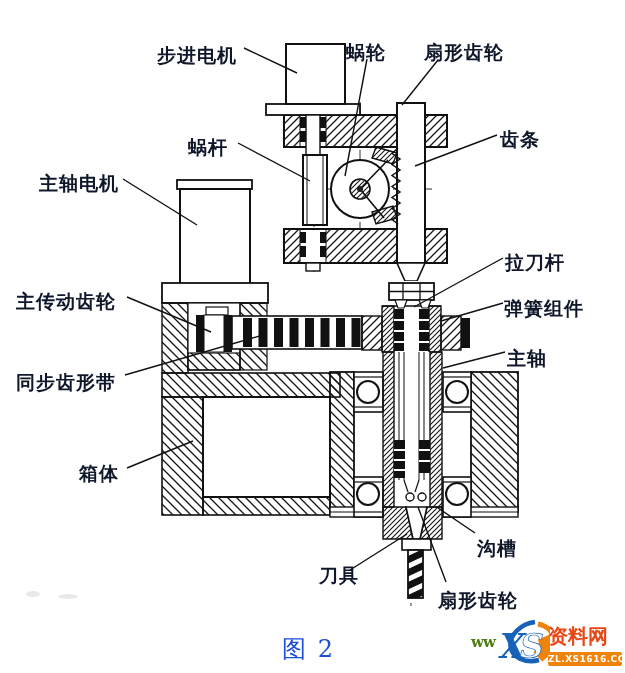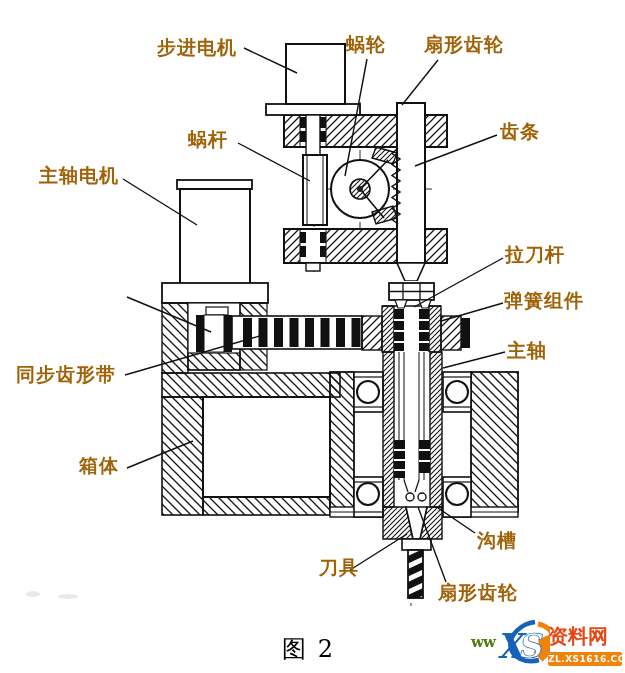--- a/index.html
+++ b/index.html
@@ -3,25 +3,25 @@
 <meta charset="utf-8">
 <style>
   html,body{margin:0;padding:0;background:#fff;}
   .stage{
     position:relative;width:625px;height:673px;background:#ffffff;
     font-family:"DejaVu Sans","Liberation Sans",sans-serif;overflow:hidden;
   }
   .stage svg.drawing{position:absolute;left:0;top:0;}
   .part-label{
     position:absolute;font-weight:bold;font-size:19px;line-height:20px;
-    letter-spacing:1px;color:#a16207;white-space:nowrap;
+    letter-spacing:1px;color:#0f172a;white-space:nowrap;margin-top:8px;
   }
   .caption{
     position:absolute;left:282px;top:633px;font-family:"DejaVu Serif","Liberation Serif",serif;
-    font-size:24px;color:#000000;letter-spacing:2px;white-space:nowrap;
+    font-size:24px;color:#1d4ed8;letter-spacing:2px;white-space:nowrap;
   }
   .watermark{position:absolute;left:468px;top:615px;width:157px;height:56px;}
   .wm-ww{
     position:absolute;left:3px;top:18px;font-size:15px;font-weight:bold;
     color:#4d7c0f;font-family:"DejaVu Serif",serif;letter-spacing:-1px;
   }
   .wm-logo{position:absolute;left:24px;top:2px;}
   .wm-name{
     position:absolute;left:80px;top:8px;font-size:20px;font-weight:bold;
     color:#e84715;letter-spacing:0px;white-space:nowrap;
@@ -268,20 +268,21 @@
       <line x1="446" y1="582" x2="418" y2="507"></line>
     </g>
   </svg>
 
   <div class="part-label" style="left:157px;top:37px">步进电机</div>
   <div class="part-label" style="left:346px;top:34px">蜗轮</div>
   <div class="part-label" style="left:424px;top:34px">扇形齿轮</div>
   <div class="part-label" style="left:500px;top:121px">齿条</div>
   <div class="part-label" style="left:188px;top:129px">蜗杆</div>
   <div class="part-label" style="left:39px;top:165px">主轴电机</div>
+  <div class="part-label" style="left:16px;top:283px">主传动齿轮</div>
   <div class="part-label" style="left:16px;top:364px">同步齿形带</div>
   <div class="part-label" style="left:79px;top:455px">箱体</div>
   <div class="part-label" style="left:505px;top:244px">拉刀杆</div>
   <div class="part-label" style="left:504px;top:290px">弹簧组件</div>
   <div class="part-label" style="left:507px;top:340px">主轴</div>
   <div class="part-label" style="left:477px;top:530px">沟槽</div>
   <div class="part-label" style="left:319px;top:557px">刀具</div>
   <div class="part-label" style="left:438px;top:582px">扇形齿轮</div>
 
   <div class="caption">图 2</div>

